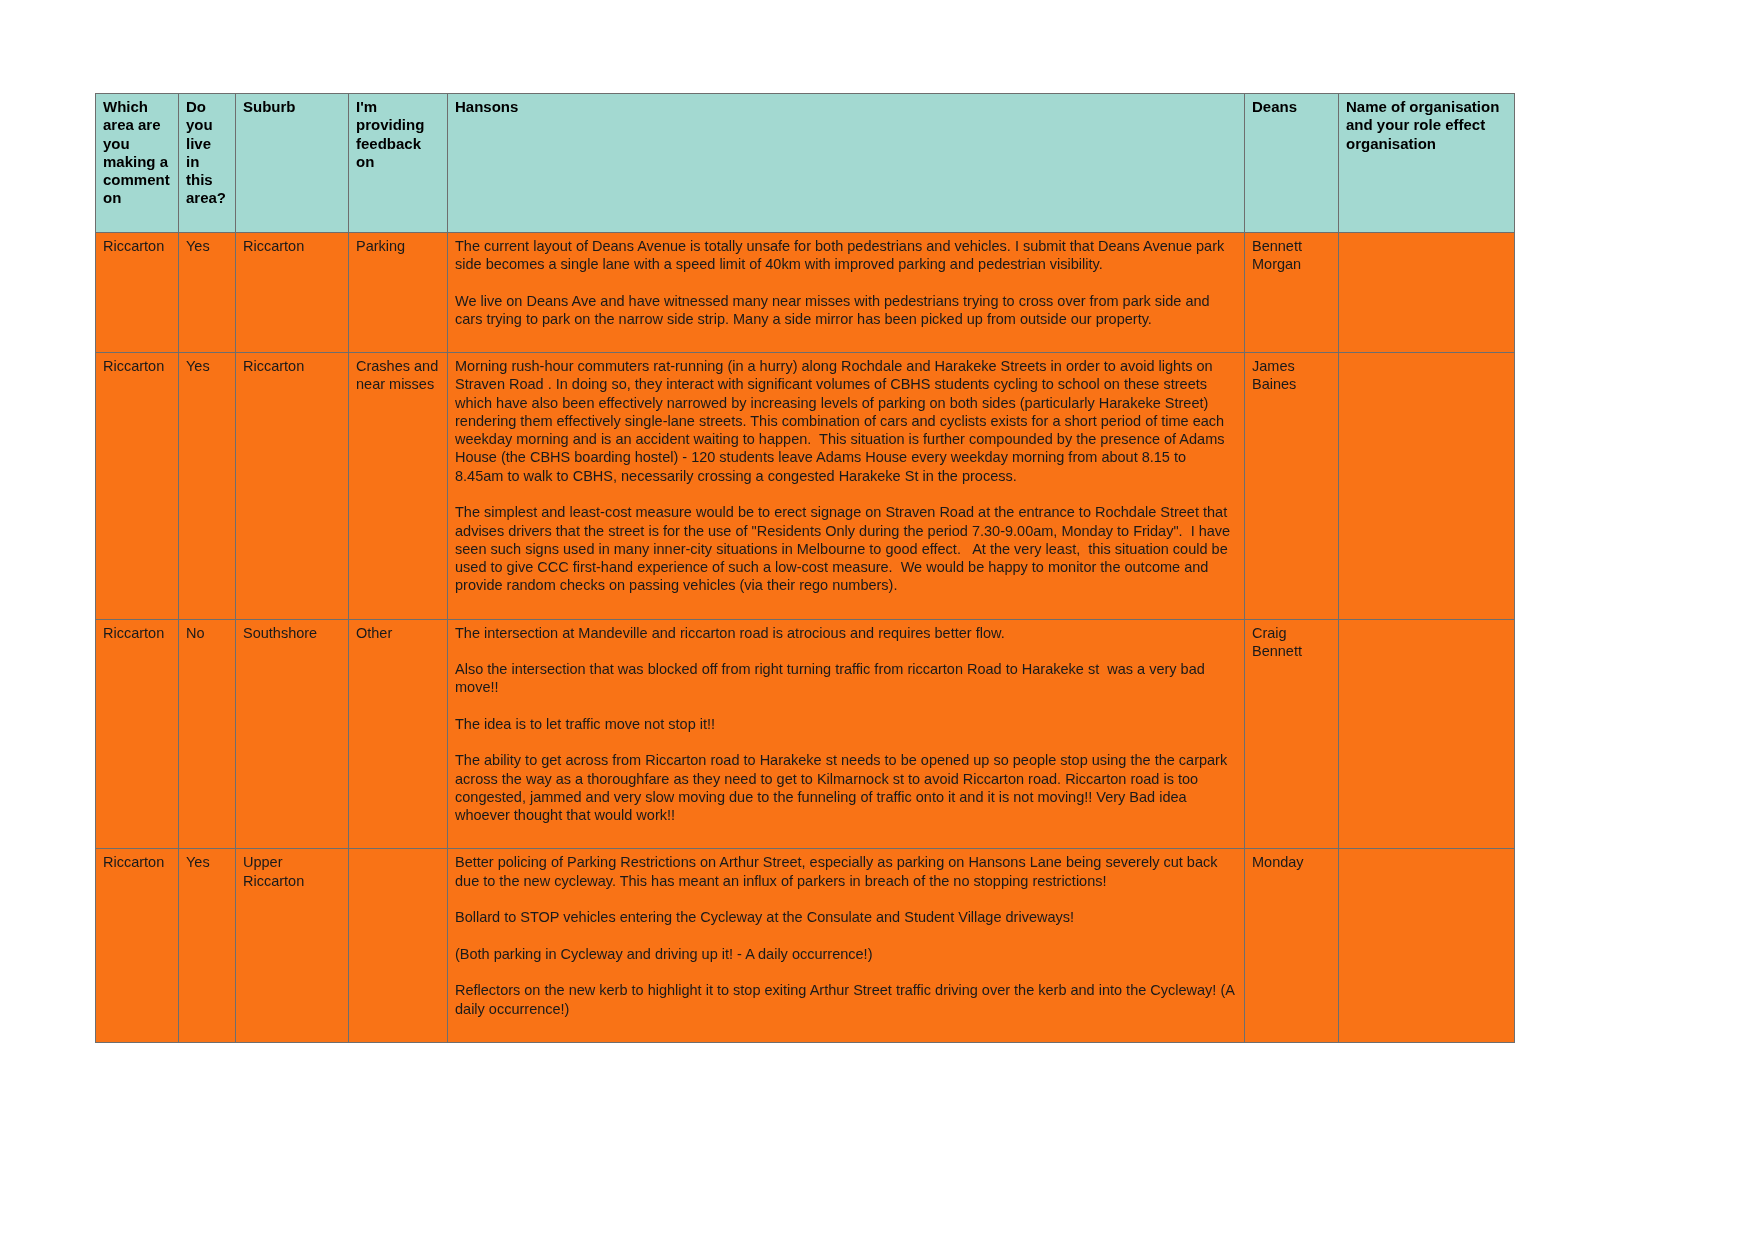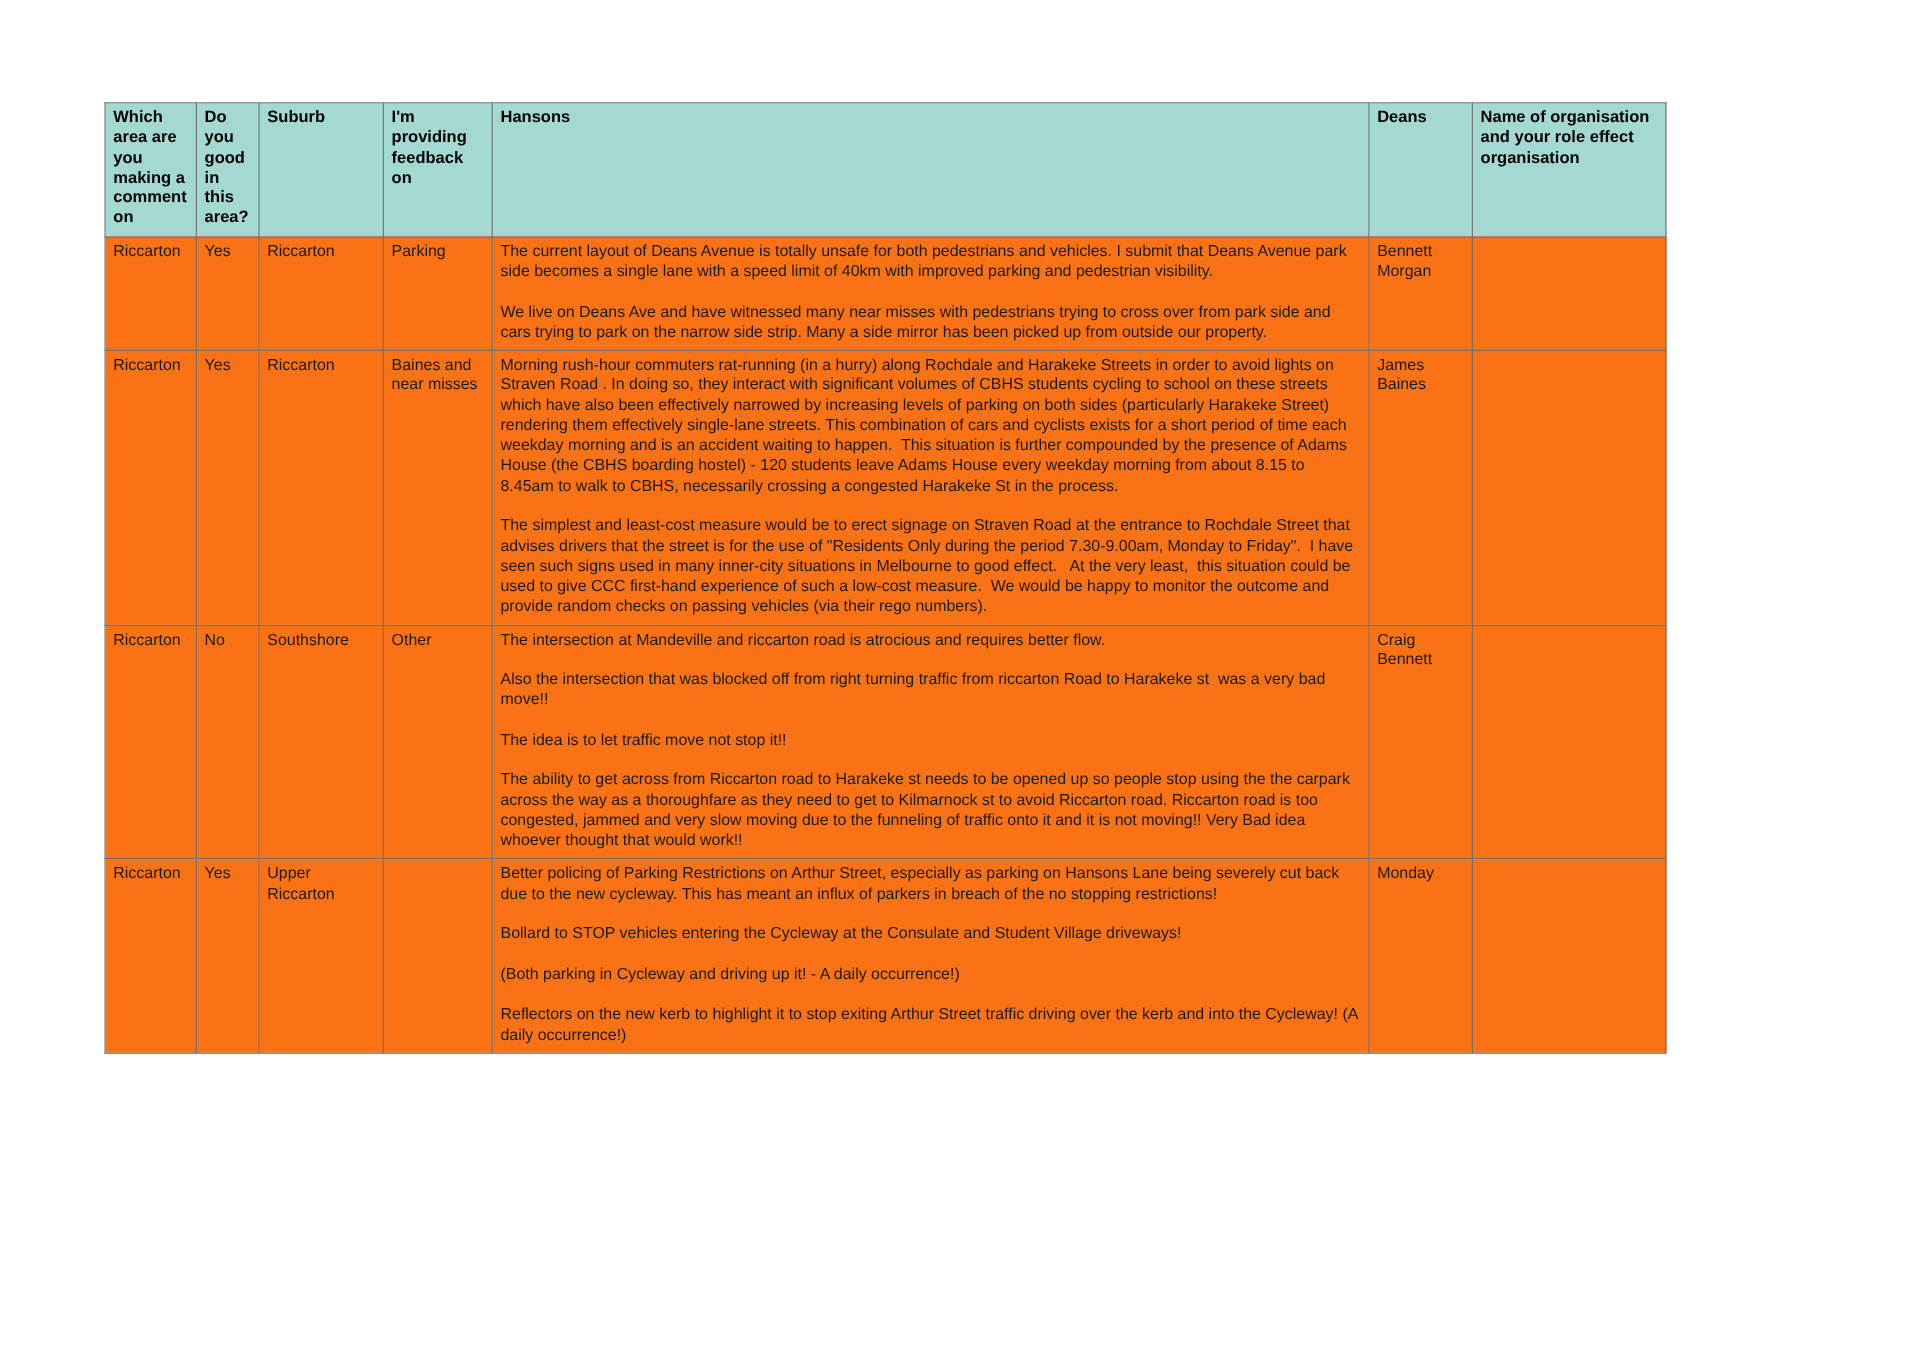--- a/index.html
+++ b/index.html
@@ -23,21 +23,21 @@
     width: 1419px;
     border-collapse: collapse;
     table-layout: fixed;
     font-size: 14.5px;
     color: #1a1a1a;
   }
   table.feedback-table th,
   table.feedback-table td {
     border: 1px solid #6e6e6e;
     vertical-align: top;
-    padding: 4px 8px 7px 7px;
+    padding: 4px 8px 24px 7px;
     line-height: 1.26;
     overflow-wrap: break-word;
     margin-left: 35px;
   }
   table.feedback-table th {
     background: #a3d9d1;
     text-align: left;
     font-weight: bold;
     font-size: 15px;
     color: #000000;
@@ -66,21 +66,21 @@
       <col class="col-live">
       <col class="col-suburb">
       <col class="col-topic">
       <col class="col-feedback">
       <col class="col-name">
       <col class="col-org">
     </colgroup>
     <thead>
       <tr>
         <th>Which area are you making a comment on</th>
-        <th>Do you good in this area?</th>
+        <th>Do you live in this area?</th>
         <th>Suburb</th>
         <th>I'm providing feedback on</th>
         <th>Hansons</th>
         <th>Deans</th>
         <th>Name of organisation and your role effect organisation</th>
       </tr>
     </thead>
     <tbody>
         <tr>
       <td>Riccarton</td>
@@ -90,21 +90,21 @@
       <td>The current layout of Deans Avenue is totally unsafe for both pedestrians and vehicles. I submit that Deans Avenue park side becomes a single lane with a speed limit of 40km with improved parking and pedestrian visibility.
 
 We live on Deans Ave and have witnessed many near misses with pedestrians trying to cross over from park side and cars trying to park on the narrow side strip. Many a side mirror has been picked up from outside our property.</td>
       <td>Bennett Morgan</td>
       <td></td>
     </tr>
         <tr>
       <td>Riccarton</td>
       <td>Yes</td>
       <td>Riccarton</td>
-      <td>Baines and near misses</td>
+      <td>Crashes and near misses</td>
       <td>Morning rush-hour commuters rat-running (in a hurry) along Rochdale and Harakeke Streets in order to avoid lights on Straven Road . In doing so, they interact with significant volumes of CBHS students cycling to school on these streets which have also been effectively narrowed by increasing levels of parking on both sides (particularly Harakeke Street) rendering them effectively single-lane streets. This combination of cars and cyclists exists for a short period of time each weekday morning and is an accident waiting to happen.  This situation is further compounded by the presence of Adams House (the CBHS boarding hostel) - 120 students leave Adams House every weekday morning from about 8.15 to 8.45am to walk to CBHS, necessarily crossing a congested Harakeke St in the process.
 
 The simplest and least-cost measure would be to erect signage on Straven Road at the entrance to Rochdale Street that advises drivers that the street is for the use of "Residents Only during the period 7.30-9.00am, Monday to Friday".  I have seen such signs used in many inner-city situations in Melbourne to good effect.   At the very least,  this situation could be used to give CCC first-hand experience of such a low-cost measure.  We would be happy to monitor the outcome and provide random checks on passing vehicles (via their rego numbers).</td>
       <td>James Baines</td>
       <td></td>
     </tr>
         <tr>
       <td>Riccarton</td>
       <td>No</td>
       <td>Southshore</td>

